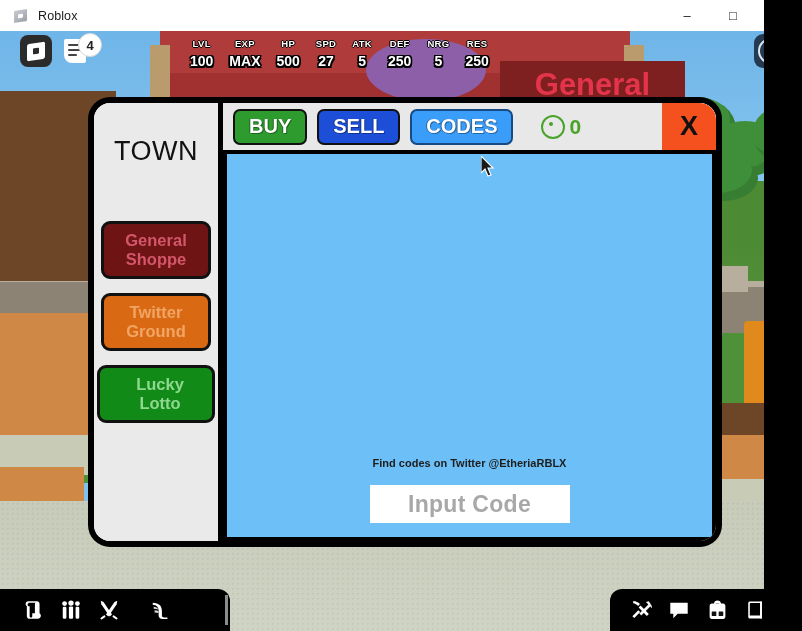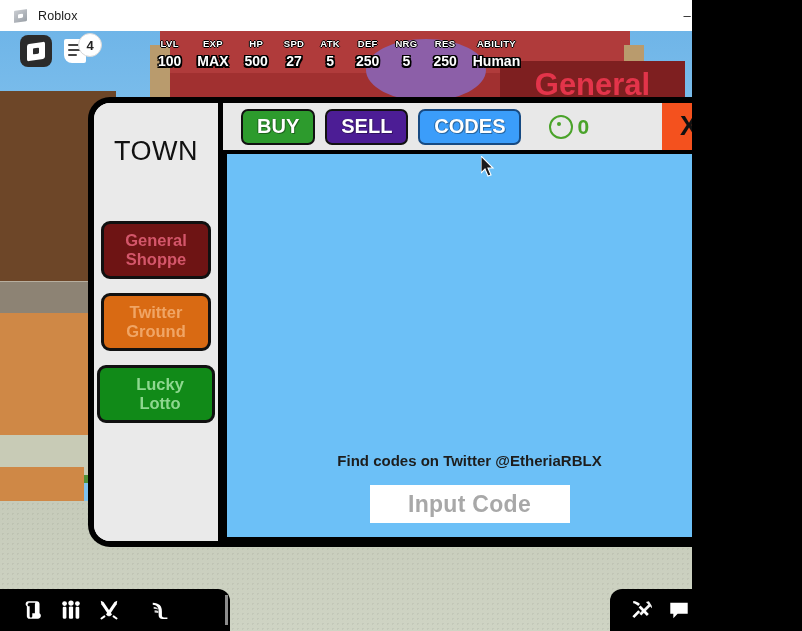--- a/index.html
+++ b/index.html
@@ -1,21 +1,21 @@
 <!DOCTYPE html>
 <html><head>
 <meta charset="utf-8">
 <style>
   html,body{margin:0;padding:0;}
   body{
     width:802px;height:631px;overflow:hidden;
     font-family:"Liberation Sans", sans-serif;
     background:#000;
   }
-  #app{position:relative;width:692px;height:631px;overflow:hidden;background:#fff;}
+  #app{position:relative;width:764px;height:631px;overflow:hidden;background:#fff;}
 
   
   .titlebar{
     position:absolute;left:0;top:0;width:802px;height:31px;
     background:#ffffff;border-bottom:1px solid #d9d9d9;
     display:flex;align-items:center;
   }
   .tb-icon{
     width:16px;height:16px;margin-left:13px;margin-right:9px;
     position:relative;
@@ -90,21 +90,21 @@
   }
   .more-btn{
     position:absolute;right:14px;top:3px;width:34px;height:34px;border-radius:9px;
     background:#233a52;display:flex;align-items:center;justify-content:center;
   }
   .more-btn .circ{width:22px;height:22px;border-radius:50%;border:2px solid #dfe6ee;
      display:flex;align-items:center;justify-content:center;gap:2px;}
   .more-btn .circ b{width:3px;height:3px;border-radius:50%;background:#dfe6ee;display:block;}
 
   
-  .stats{position:absolute;left:150px;top:0px;height:42px;display:flex;align-items:flex-end;gap:0px;}
+  .stats{position:absolute;left:150px;top:0px;height:42px;display:flex;align-items:flex-end;gap:0px;padding-left:32px;}
   .stat{display:flex;flex-direction:column;align-items:center;padding:0 8px;}
   .stat .lbl{
     font-size:9.5px;font-weight:bold;color:#fff;letter-spacing:.3px;line-height:11px;
     text-shadow:-1px 0 #000,1px 0 #000,0 -1px #000,0 1px #000;
   }
   .stat .val{
     font-size:14px;font-weight:bold;color:#fff;line-height:24px;
     text-shadow:-1.5px 0 #000,1.5px 0 #000,0 -1.5px #000,0 1.5px #000,
                 -1.5px -1.5px #000,1.5px 1.5px #000,-1.5px 1.5px #000,1.5px -1.5px #000;
   }
@@ -137,42 +137,42 @@
   .divider{position:absolute;left:124px;top:0;width:5px;height:100%;background:#000;}
 
   .tabbar{position:absolute;left:129px;top:0;right:0;height:47px;background:#e8e8e8;
     display:flex;align-items:center;padding-left:10px;gap:10px;}
   .tab{
     height:32px;padding:0 14px;border-radius:7px;border:2.5px solid #111;
     display:flex;align-items:center;justify-content:center;
     font-size:20px;font-weight:bold;color:#fff;cursor:pointer;
     text-shadow:-1px 0 rgba(0,0,0,.35),1px 1px rgba(0,0,0,.35);
   }
-  .tab.buy{background:#2d9b2d;margin-left:8px;}
-  .tab.sell{background:#4c1d95;}
+  .tab.buy{background:#2d9b2d;}
+  .tab.sell{background:#1d4ed8;}
   .tab.codes{background:#3b9dfa;border-color:#174a82;}
   .coins{display:flex;align-items:center;gap:4px;margin-left:18px;}
   .coin-ico{width:20px;height:20px;border-radius:50%;border:2.5px solid #4aa32a;position:relative;}
   .coin-ico:after{content:"";position:absolute;left:5.5px;top:5.5px;width:4px;height:4px;border-radius:50%;background:#4aa32a;}
   .coin-val{font-size:21px;font-weight:bold;color:#4aa32a;letter-spacing:0;}
 
   .close-x{
     position:absolute;right:0;top:0;width:54px;height:47px;background:#f4511e;
     display:flex;align-items:center;justify-content:center;cursor:pointer;
     font-size:27px;font-weight:bold;color:#111;border-top-right-radius:16px;
   }
 
   .content{
     position:absolute;left:129px;top:47px;right:0;bottom:0;background:#000;
   }
   .content-fill{position:absolute;left:4px;top:4px;right:4px;bottom:4px;background:#6cc0f7;}
 
   .twitter-note{
     position:absolute;left:0;right:0;bottom:68px;text-align:center;
-    font-size:15px;font-weight:bold;color:#1d1d1d;
+    font-size:11px;font-weight:bold;color:#1d1d1d;
   }
   .code-input{
     position:absolute;left:50%;transform:translateX(-50%);bottom:14px;
     width:200px;height:38px;background:#fff;
     display:flex;align-items:center;justify-content:center;
   }
   .code-input span{font-size:23px;font-weight:bold;color:#a8a8a8;letter-spacing:.3px;}
 
   
   .hud-left{
@@ -302,24 +302,20 @@
           <div class="val">250</div>
         </div>
         <div class="stat">
           <div class="lbl">NRG</div>
           <div class="val">5</div>
         </div>
         <div class="stat">
           <div class="lbl">RES</div>
           <div class="val">250</div>
         </div>
-        <div class="stat">
-          <div class="lbl">ABILITY</div>
-          <div class="val">Human</div>
-        </div>
       </div>
 
       <div class="more-btn">
         <div class="circ">
             <b></b>
             <b></b>
             <b></b>
           </div>
       </div>
     </div>

